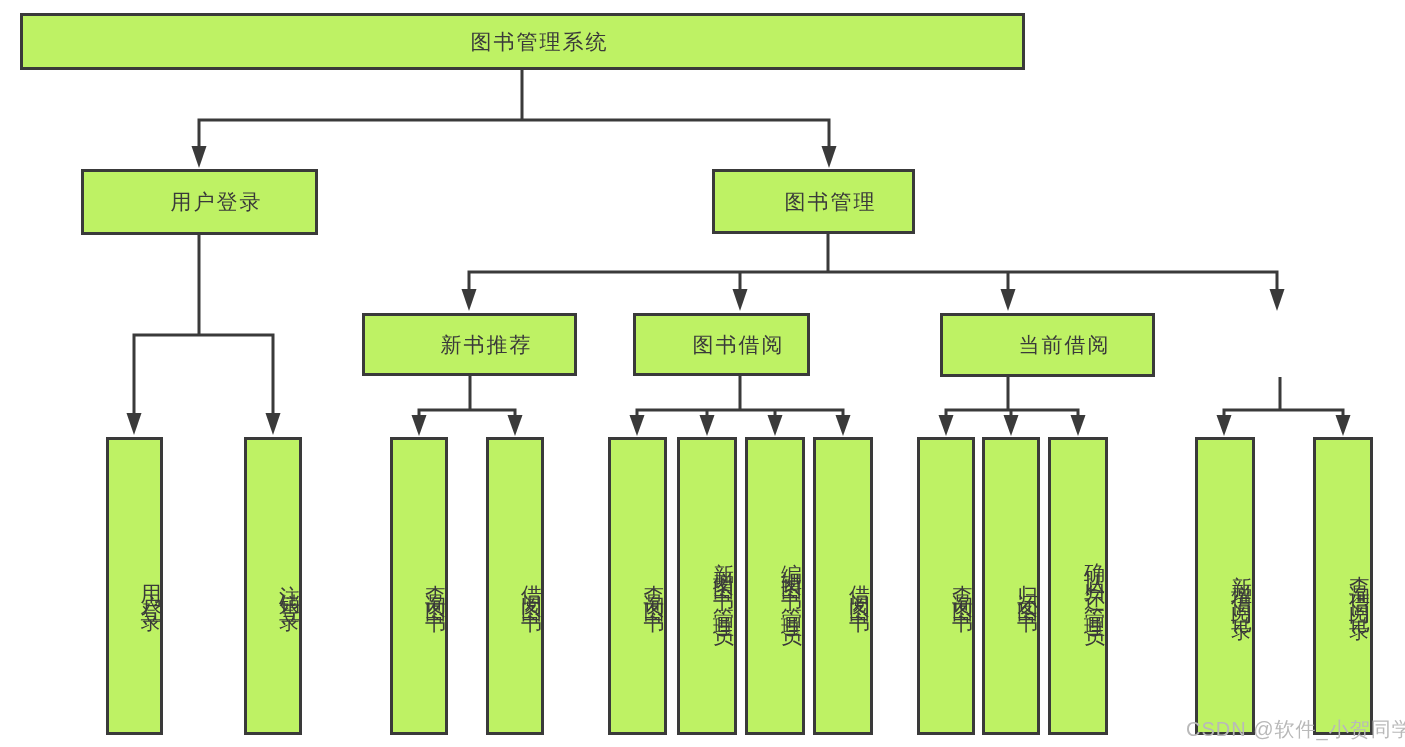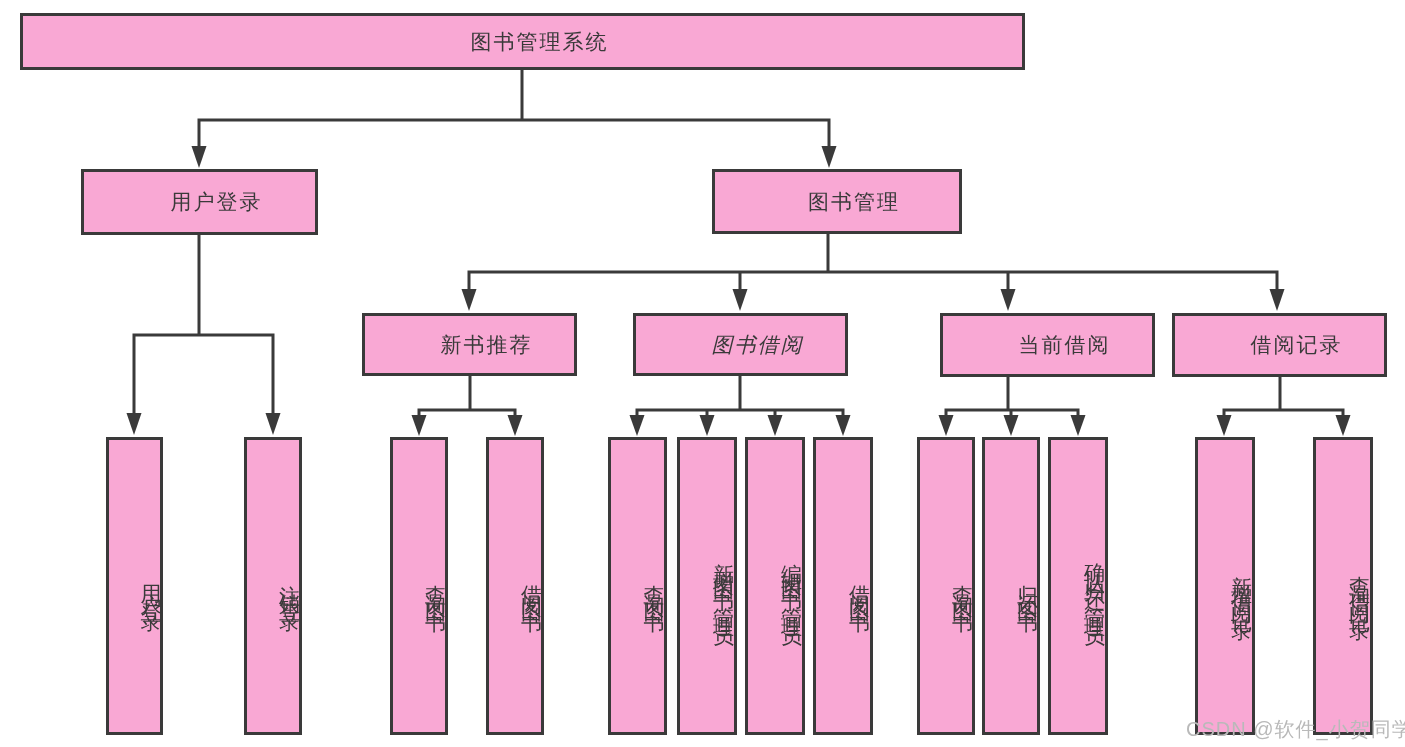--- a/index.html
+++ b/index.html
@@ -23,21 +23,21 @@
     fill: none;
   }
   #connectors polygon {
     fill: var(--line, #3a3a3a);
     stroke: none;
   }
   .box {
     position: absolute;
     box-sizing: border-box;
     border: 3px solid var(--line, #3a3a3a);
-    background: #f9a8d4;
+    background: #bef264;
     display: flex;
     align-items: center;
     justify-content: center;
     font-size: 21px;
     line-height: 1.2;
     white-space: nowrap;
     padding-left: 34px;
   }
   .box.h { letter-spacing: 2px; }
   .box.v {
@@ -93,26 +93,25 @@
     <polygon points="1070.5,415 1085.5,415 1078,436"></polygon>
 
     <path d="M1280 377 V410 M1222.5 410 H1344.5 M1224 410 V417 M1343 410 V417"></path>
     <polygon points="1216.5,415 1231.5,415 1224,436"></polygon>
     <polygon points="1335.5,415 1350.5,415 1343,436"></polygon>
   </svg>
 
   <div class="box h" style="left:20px; top:13px; width:1005px; height:57px;">图书管理系统</div>
 
   <div class="box h" style="left:81px; top:169px; width:237px; height:66px;">用户登录</div>
-  <div class="box h" style="left:712px; top:169px; width:250px; height:65px;">图书管理</div>
+  <div class="box h" style="left:712px; top:169px; width:203px; height:65px;">图书管理</div>
 
   <div class="box h" style="left:362px; top:313px; width:215px; height:63px;text-align:center;">新书推荐</div>
-  <div class="box h" style="left:633px; top:313px; width:215px; height:63px;font-style:italic;">图书借阅</div>
+  <div class="box h" style="left:633px; top:313px; width:177px; height:63px;">图书借阅</div>
   <div class="box h" style="left:940px; top:313px; width:215px; height:64px;">当前借阅</div>
-  <div class="box h" style="left:1172px; top:313px; width:215px; height:64px;">借阅记录</div>
 
   <div class="box v" style="left:106px; width:57px;">用户登录</div>
   <div class="box v" style="left:244px; width:58px;">注销登录</div>
 
   <div class="box v" style="left:390px; width:58px;">查询图书</div>
   <div class="box v" style="left:486px; width:58px;">借阅图书</div>
 
   <div class="box v" style="left:608px; width:59px;">查询图书</div>
   <div class="box v" style="left:677px; width:60px;">新增图书（管理员）</div>
   <div class="box v" style="left:745px; width:60px;">编辑图书（管理员）</div>

